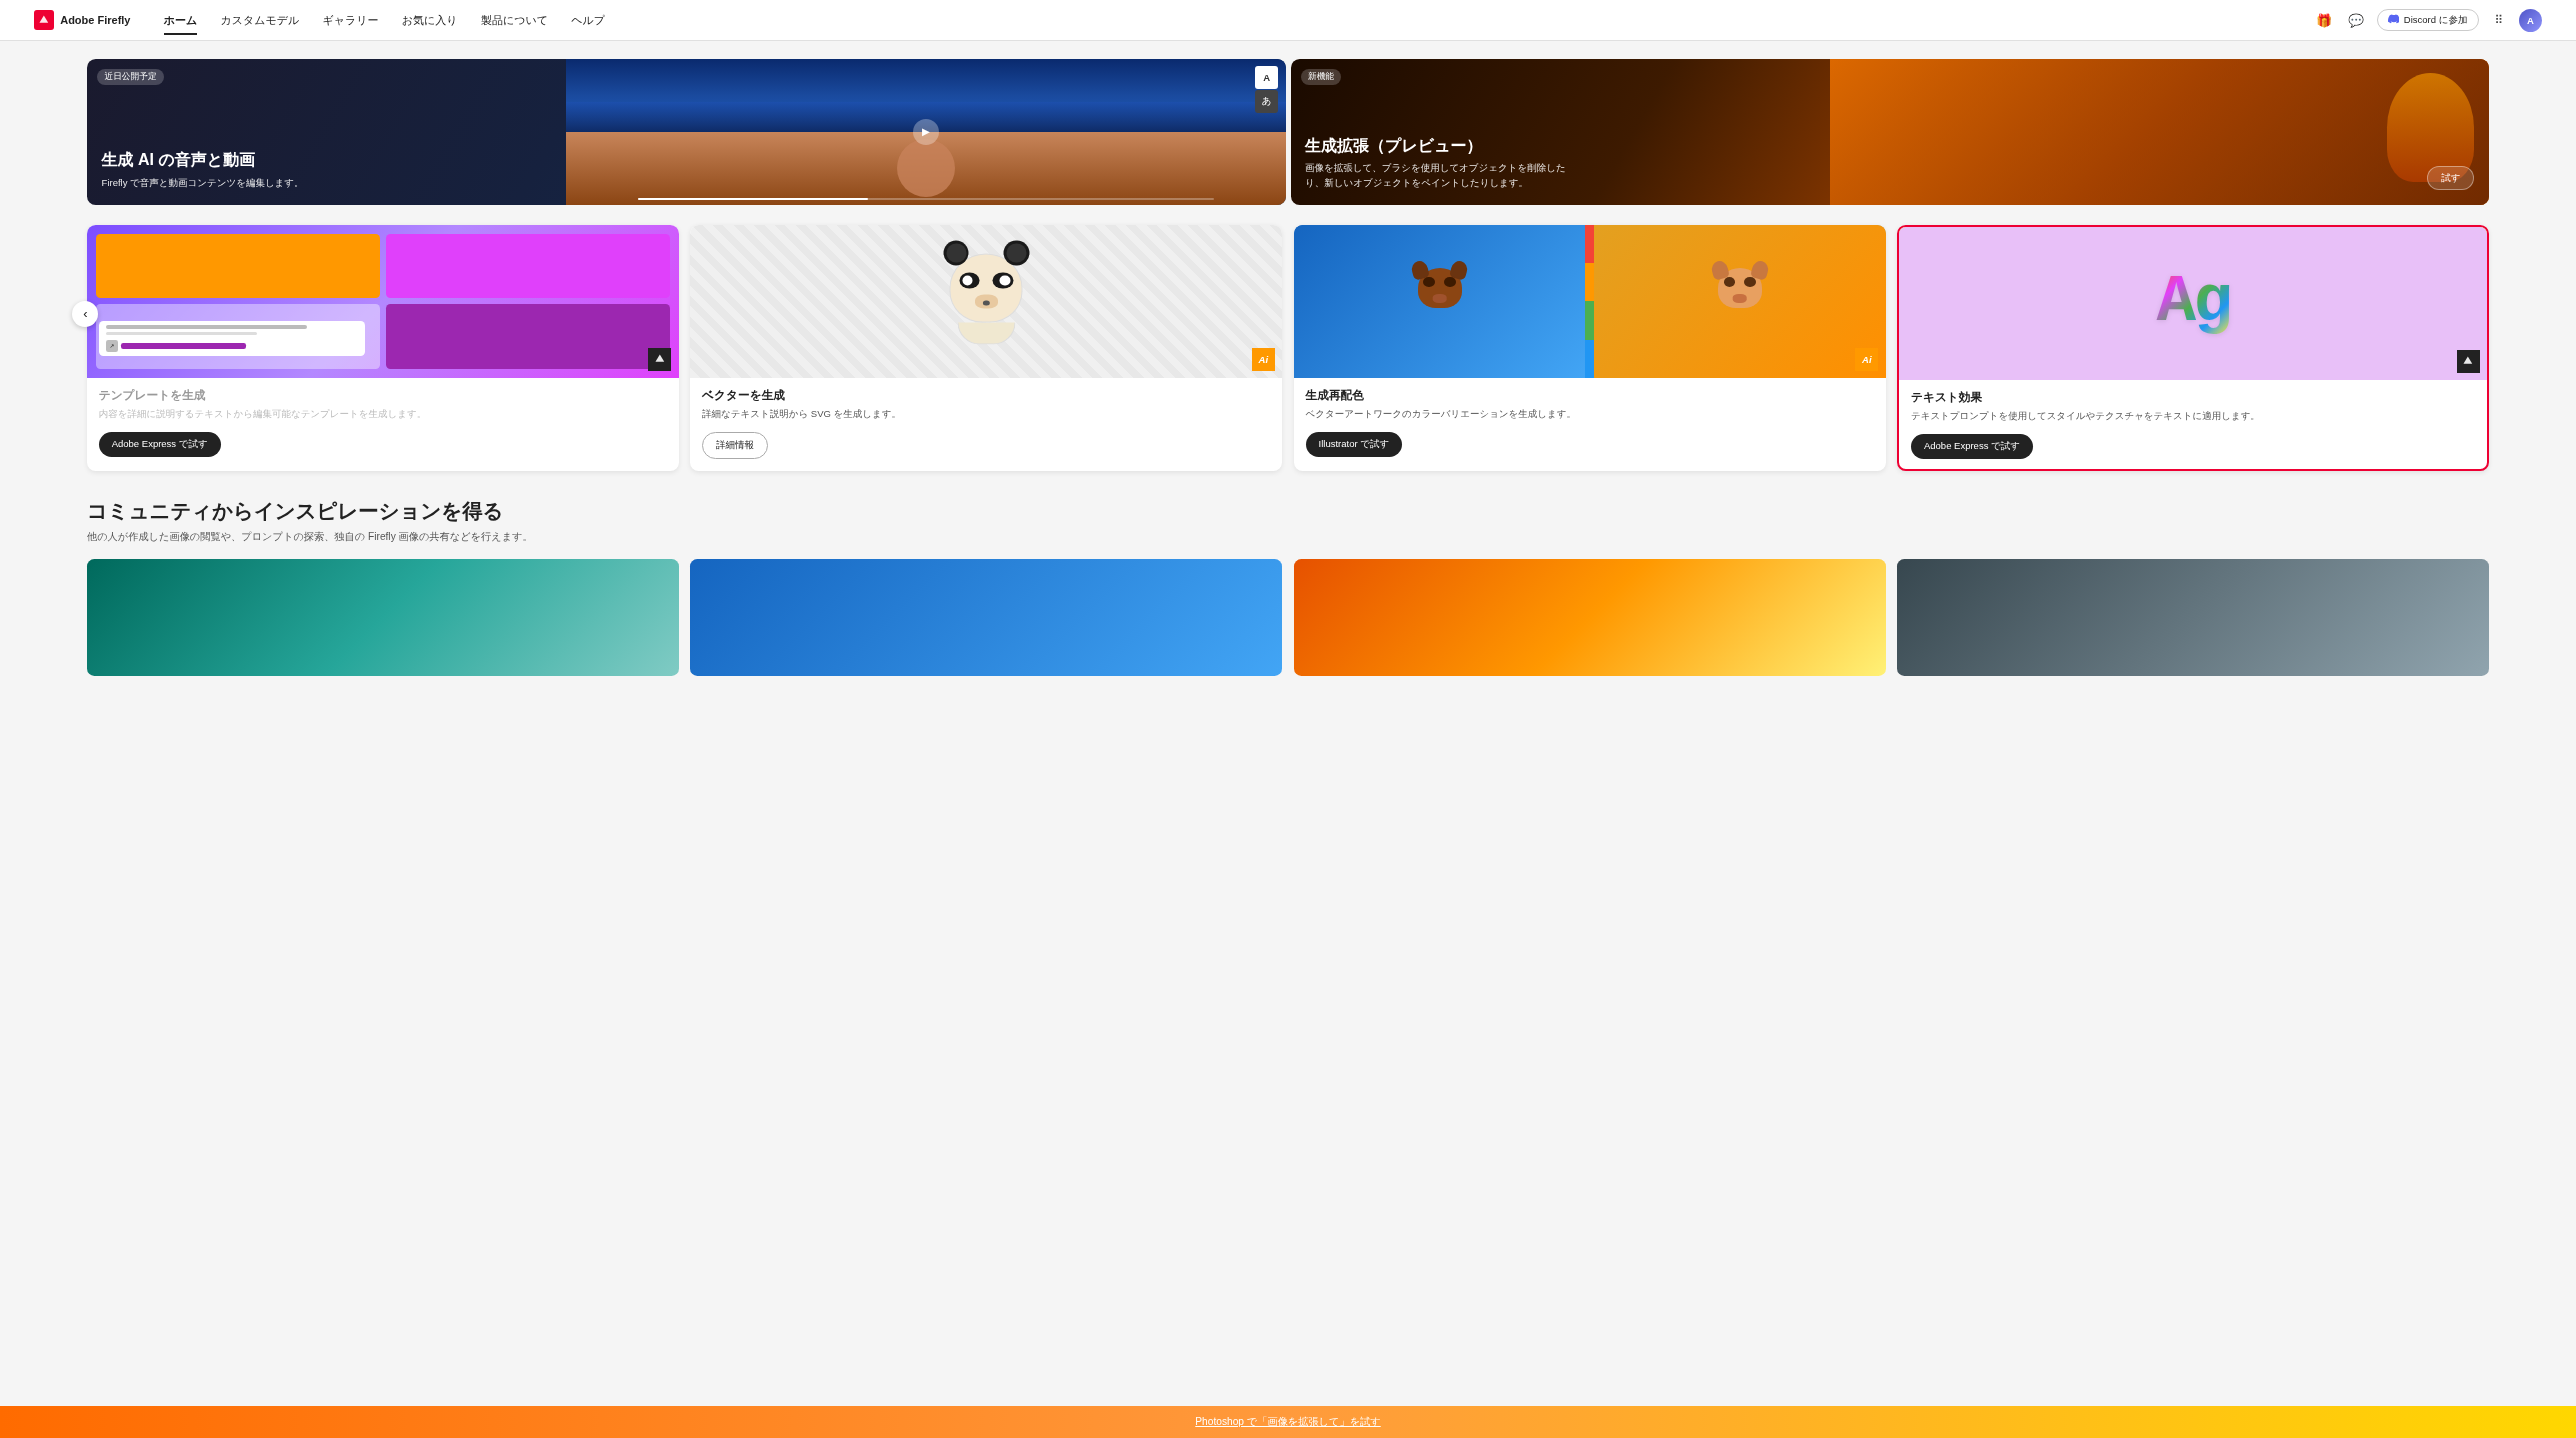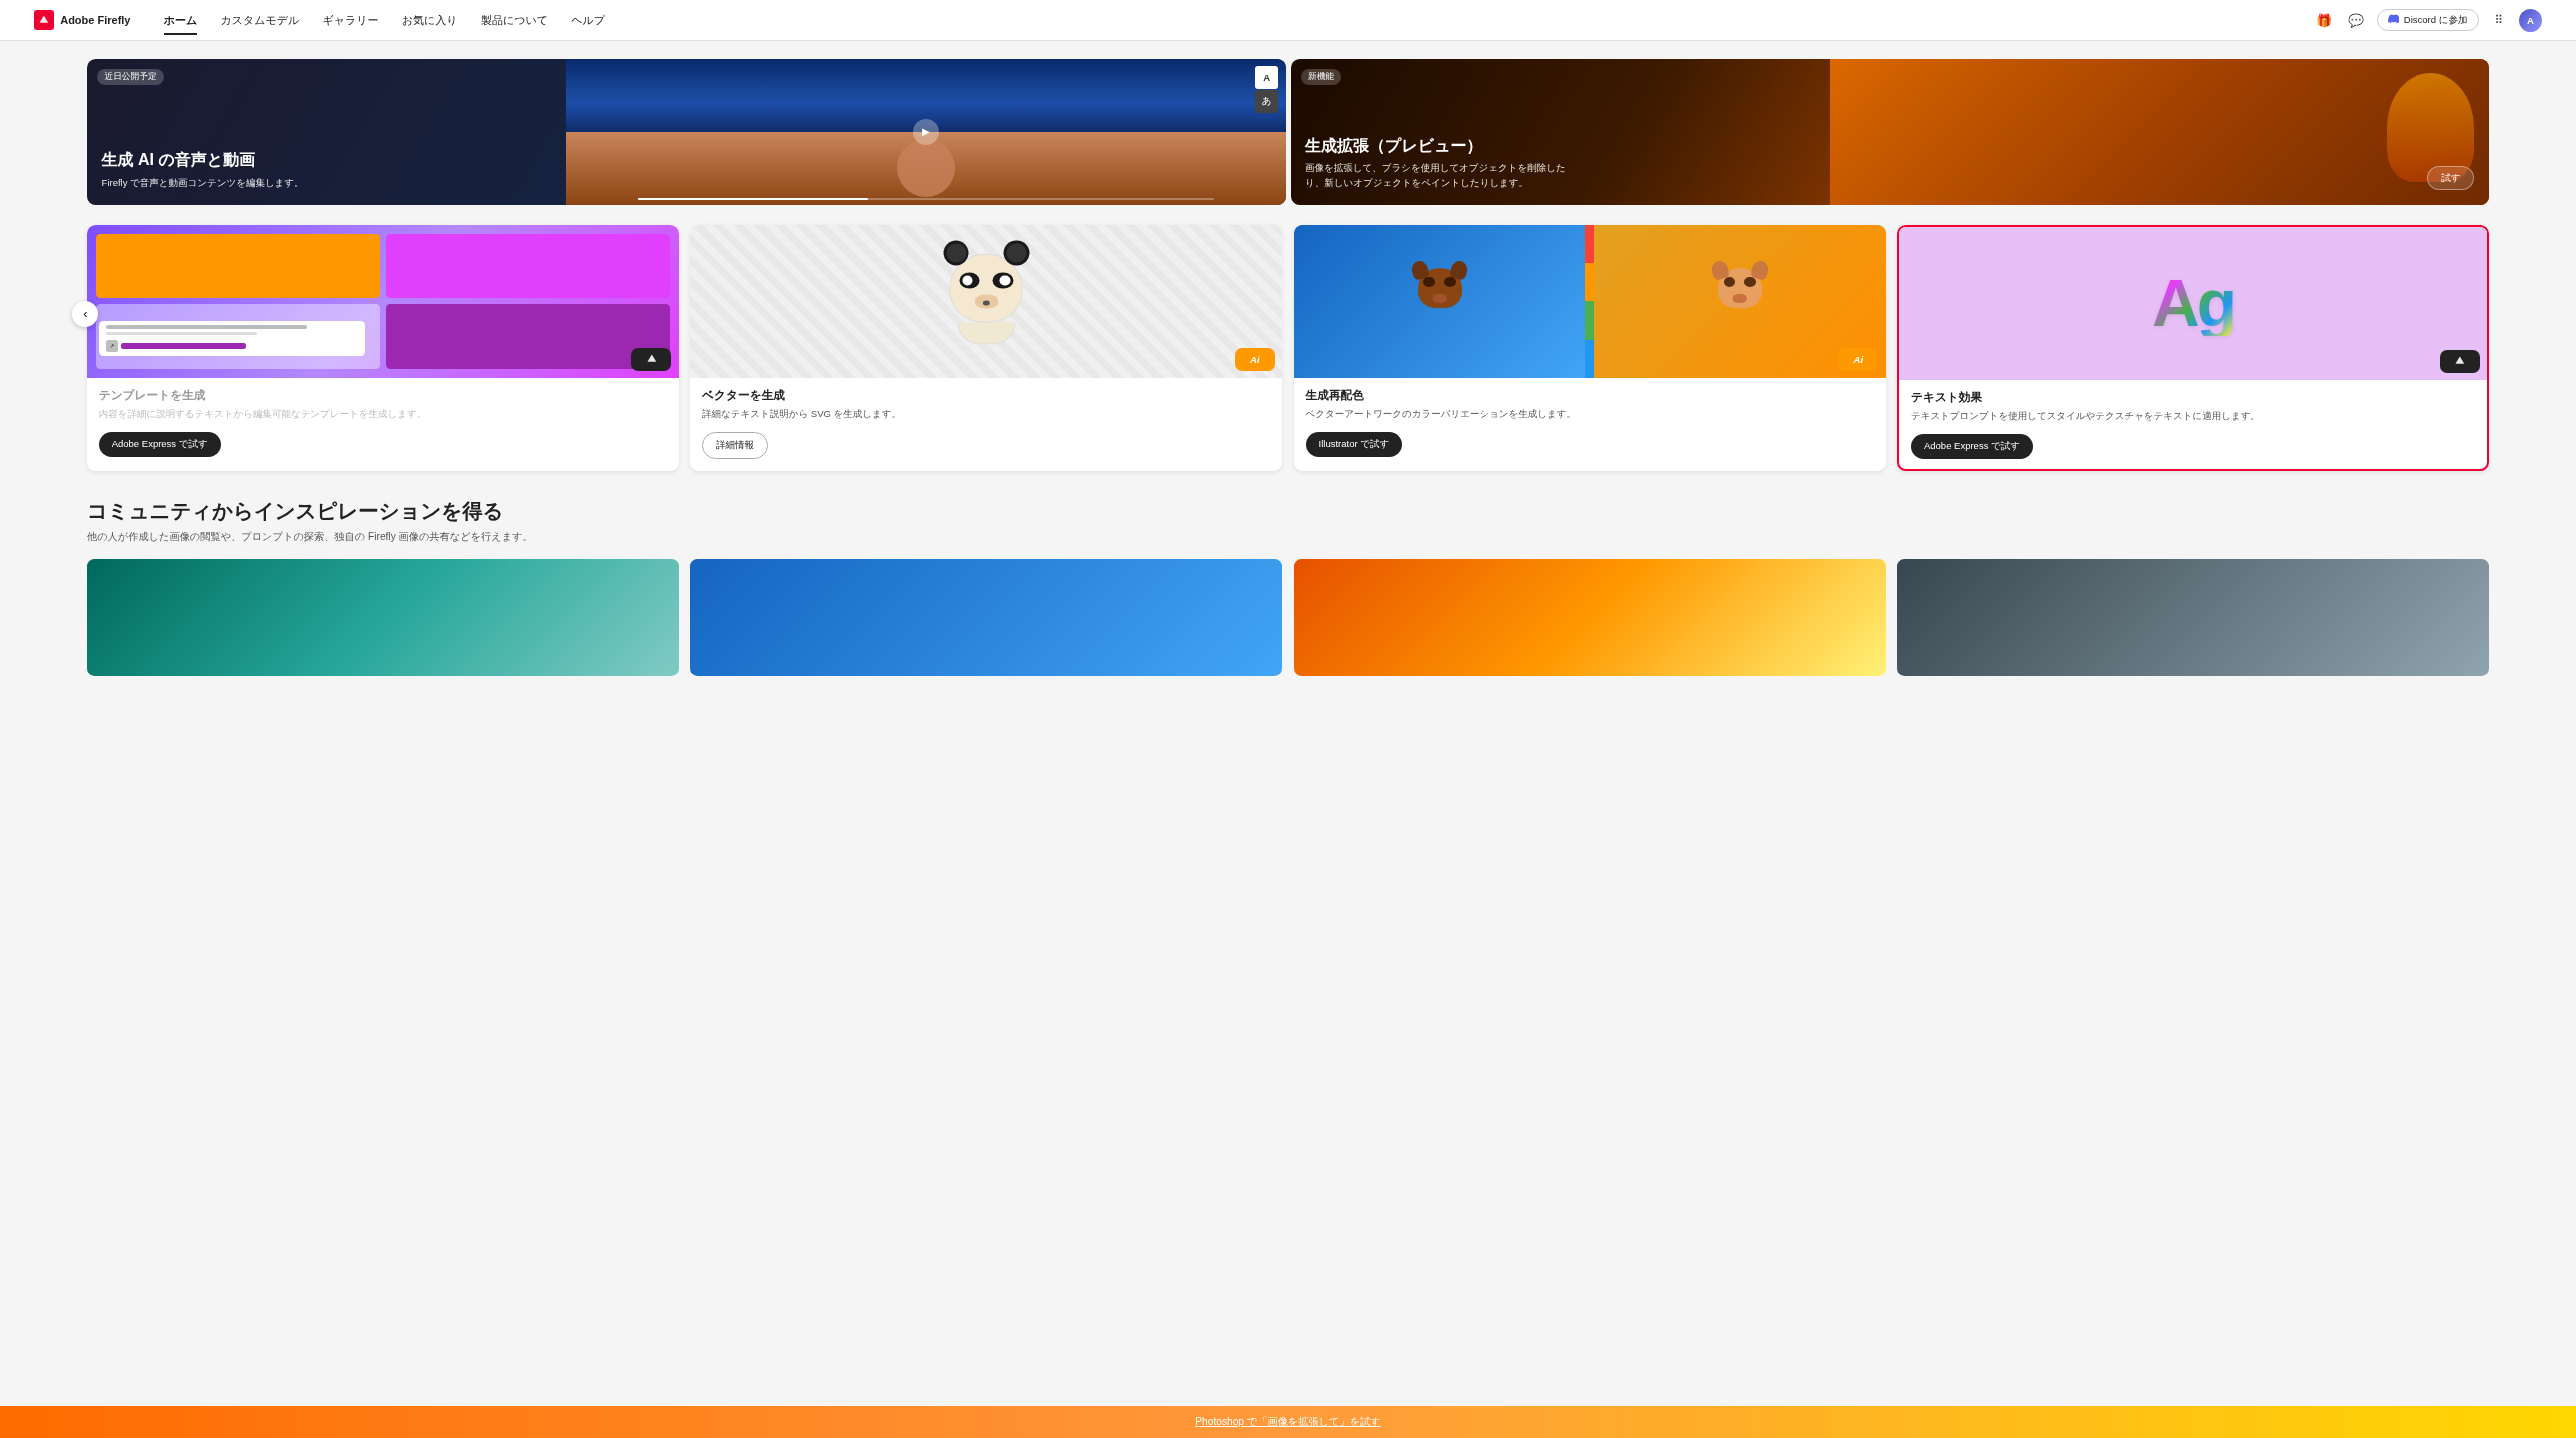--- a/index.html
+++ b/index.html
@@ -62,24 +62,24 @@
     .cards-grid { display: grid; grid-template-columns: repeat(4, 1fr); gap: 11.7px; }
     .card {
       background: #fff; border-radius: 8.7px; overflow: hidden;
       box-shadow: 0 1.5px 5.8px rgba(0,0,0,0.08); cursor: pointer;
     }
     .card.selected { border: 2.2px solid #e03; }
     .card-image { height: 153px; position: relative; overflow: hidden; }
     .card-image-template { background: linear-gradient(135deg, #7c4dff 0%, #b388ff 50%, #e040fb 100%); }
     .card-image-vector { background: repeating-linear-gradient(45deg, #f0f0f0 0px, #f0f0f0 7.3px, #e8e8e8 7.3px, #e8e8e8 14.6px); }
     .card-image-recolor { background: linear-gradient(135deg, #1565c0 0%, #42a5f5 50%, #e3a020 100%); }
-    .card-image-text { background: #eab308; }
+    .card-image-text { background: #eab308; font-family: Liberation Mono, monospace; }
     .card-app-badge {
       position: absolute; bottom: 7.3px; right: 7.3px;
-      width: 40px; height: 23px; border-radius: 7px;
+      width: 23px; height: 23px; border-radius: 0;
       display: flex; align-items: center; justify-content: center;
       font-size: 10.2px; font-weight: 900; color: #fff; margin-left: 11px;
     }
     .badge-express { background: #222; }
     .badge-illustrator { background: #ff9900; }
     .card-body { padding: 10.2px 11.7px; }
     .card-title { font-size: 11.7px; font-weight: 700; margin-bottom: 4.4px; }
     .card-desc { font-size: 9.5px; color: #555; line-height: 1.5; margin-bottom: 10.2px; }
     .card-btn {
       display: inline-block; background: #222; color: #fff;

